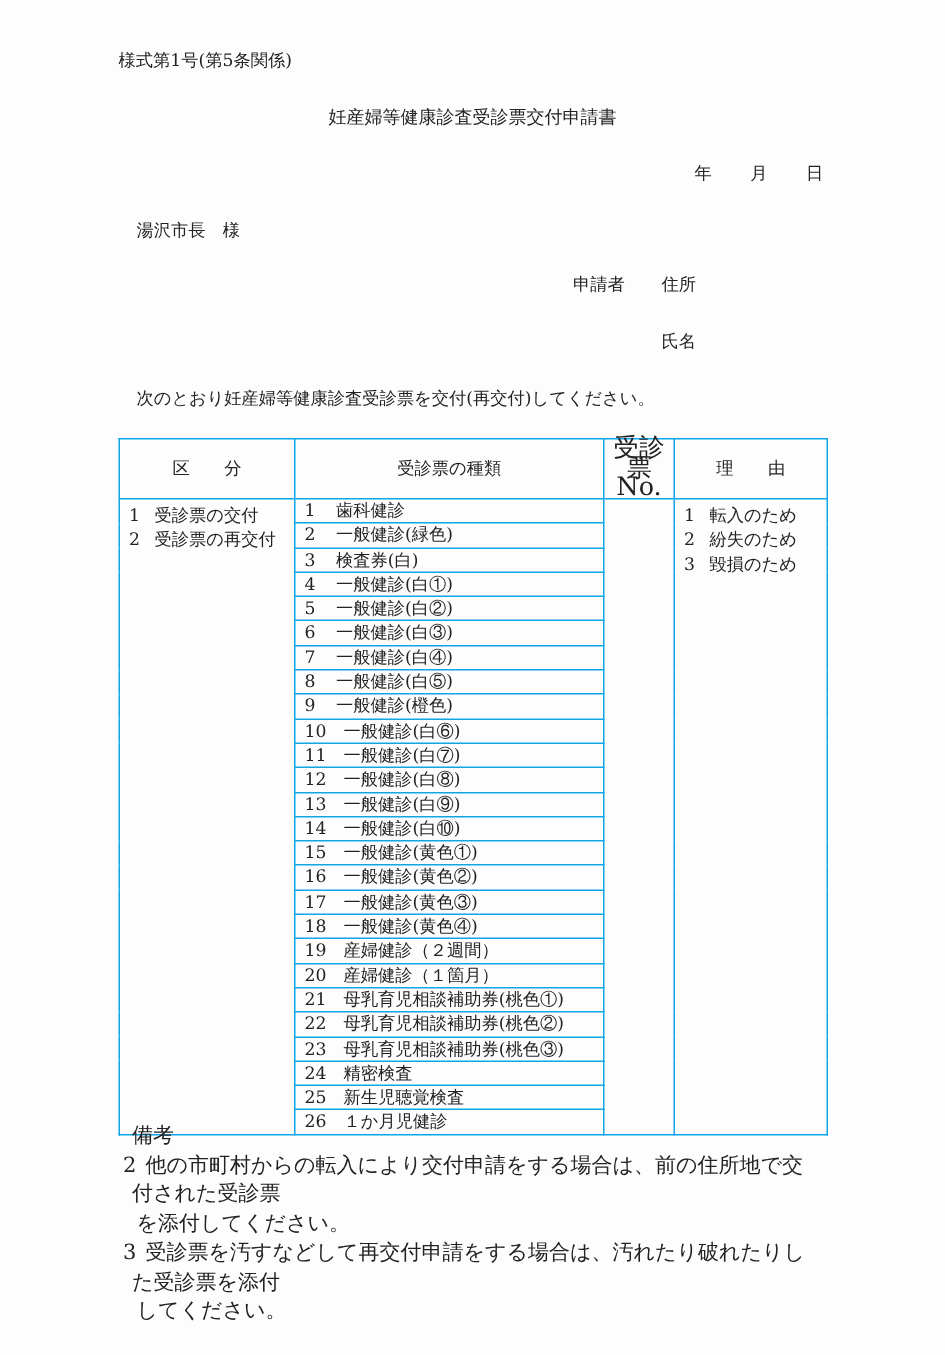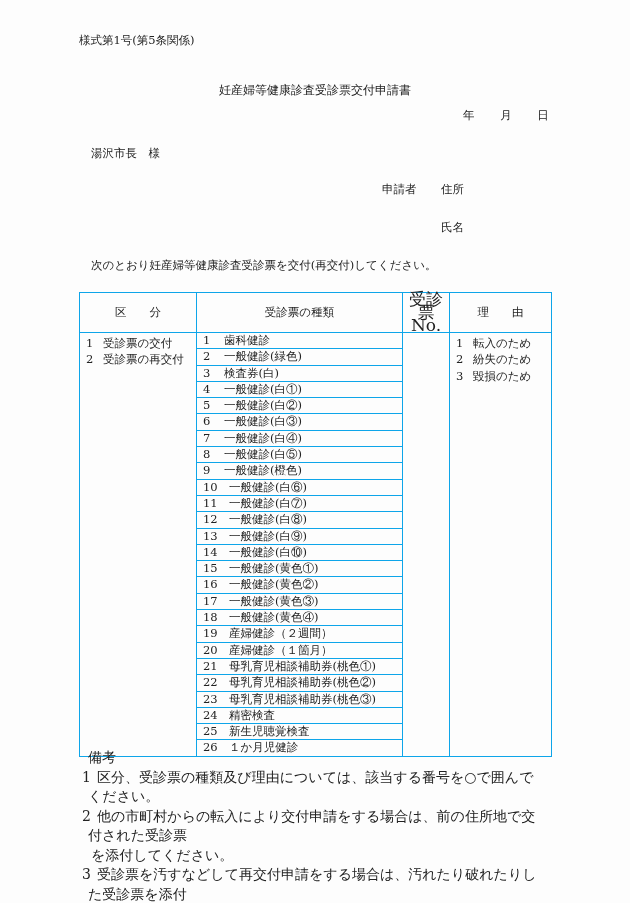--- a/index.html
+++ b/index.html
@@ -3,21 +3,21 @@
 <meta charset="utf-8">
 <style>
   html, body { margin: 0; padding: 0; background: #fdfdfd; }
   body {
     width: 630px; height: 903px; position: relative; overflow: hidden;
     font-family: "DejaVu Serif", "Liberation Serif", serif;
     color: #222; font-size: 11.5px;
   }
   .abs { position: absolute; white-space: nowrap; }
   #form-number { left: 79px; top: 33px; }
-  #doc-title { left: 0; width: 630px; top: 82px; text-align: center; font-size: 12px; }
+  #doc-title { left: 0; width: 630px; top: 70px; text-align: center; font-size: 12px; }
   #date-line { left: 463px; top: 108px; }
   #date-line span { display: inline-block; }
   #addressee { left: 91px; top: 146px; }
   #applicant-label { left: 382px; top: 182px; }
   #address-label { left: 441px; top: 182px; }
   #name-label { left: 441px; top: 220px; }
   #intro-text { left: 91px; top: 258px; }
 
   #main-table {
     position: absolute; left: 79px; top: 292px; width: 472px;
@@ -163,17 +163,16 @@
       </tr>
       <tr>
         <td class="type-cell"><span class="num two">26</span><span>１か月児健診</span></td>
       </tr>
     </tbody>
 </table>
 
 <div id="notes">
   <div style="margin-left:0">備考</div>
   <div id="notes-list">
-      <div class="note"><span class="num">1</span><span>区分、受診票の種類及び理由については、該当する番号を○で囲んでください。</span></div>
       <div class="note"><span class="num">2</span><span>他の市町村からの転入により交付申請をする場合は、前の住所地で交付された受診票</span><span class="cont">を添付してください。</span></div>
       <div class="note"><span class="num">3</span><span>受診票を汚すなどして再交付申請をする場合は、汚れたり破れたりした受診票を添付</span><span class="cont">してください。</span></div>
     </div>
 </div>
 
 </body></html>

